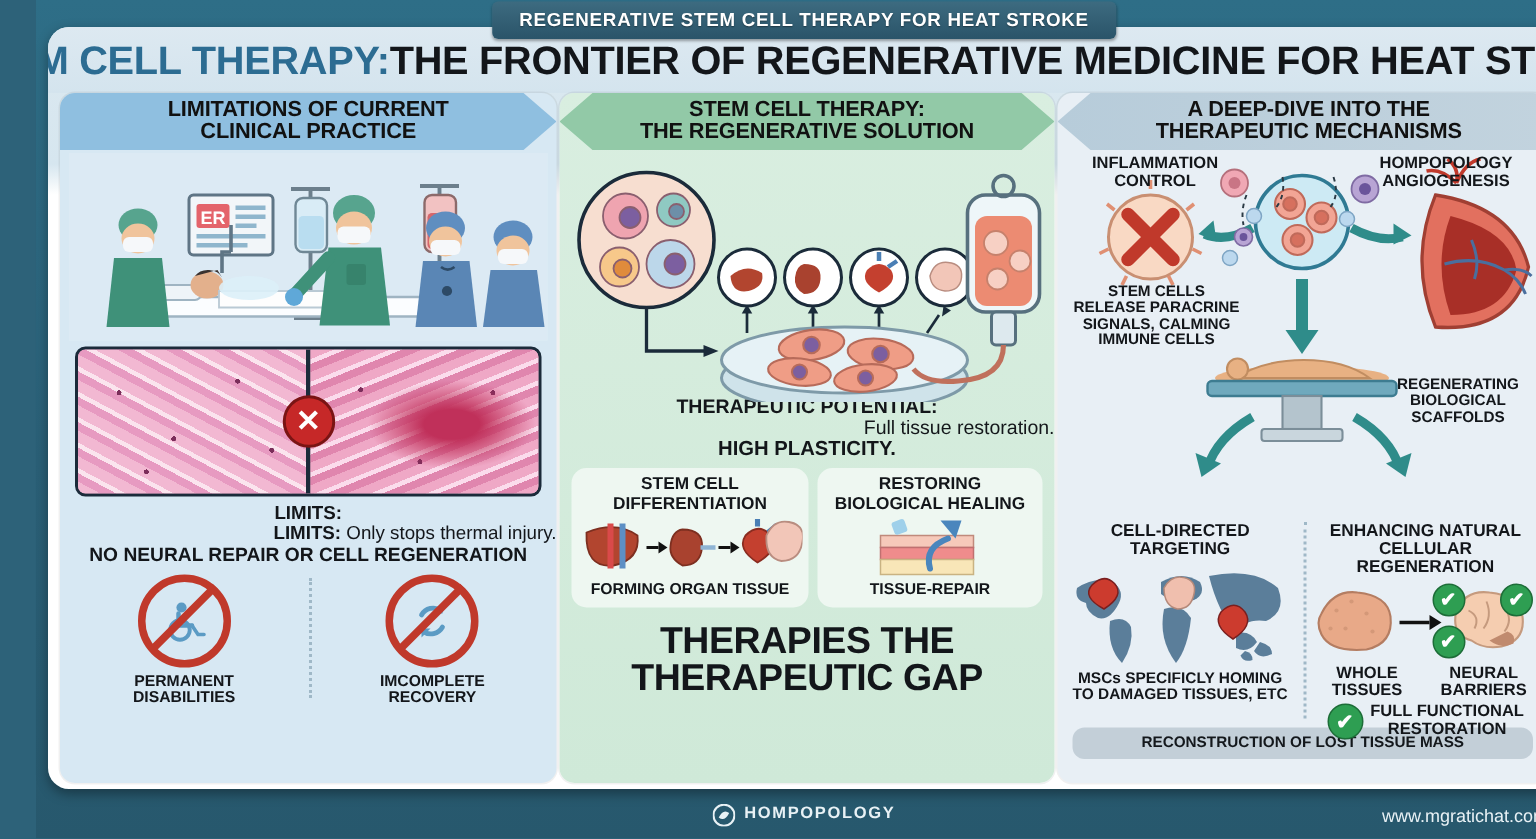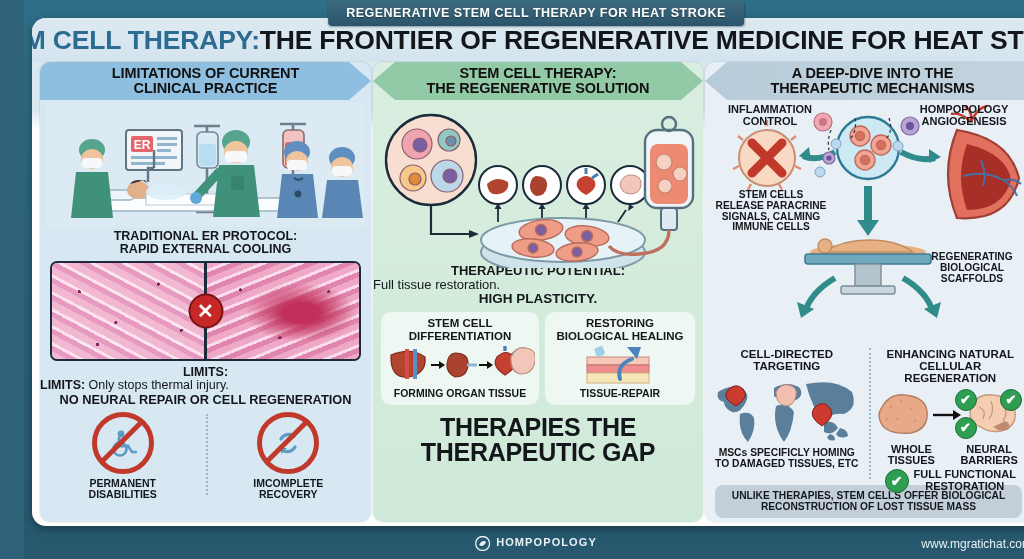--- a/index.html
+++ b/index.html
@@ -49,21 +49,21 @@
   .chead .bg{position:absolute;inset:0;}
   .left  .chead .bg{background:#8fbfe0;clip-path:polygon(0 0,calc(100% - 22px) 0,100% 50%,calc(100% - 22px) 100%,0 100%);}
   .mid   .chead .bg{background:#92c9a7;clip-path:polygon(0 0,calc(100% - 22px) 0,100% 50%,calc(100% - 22px) 100%,22px 100%,0 50%,22px 0);}
   .right .chead .bg{background:linear-gradient(90deg,#b7ccda 0%,#c2d3de 100%);clip-path:polygon(22px 0,100% 0,100% 100%,22px 100%,0 50%);}
   .chead .t{position:relative;z-index:2;display:flex;flex-direction:column;align-items:center;
     justify-content:center;height:100%;text-align:center;line-height:1.02;
     font-size:14.5px;font-weight:bold;color:#111;letter-spacing:-.1px;}
 
   
   .cap{text-align:center;font-weight:bold;color:#13161a;line-height:1.06;}
-  .sub{text-align:left;color:#13161a;line-height:1.1;}
+  .sub{text-align:right;color:#13161a;line-height:1.1;}
 
   
   .ersc{position:relative;height:125px;margin:2px 6px 0;background:#dfeef7;}
   .slidebox{margin:4px 10px 0;height:96px;border:2px solid #1b2b3a;border-radius:7px;
             overflow:hidden;display:flex;position:relative;background:#e7a8c4;}
   .slide{flex:1;position:relative;overflow:hidden;}
   .slide.a{background:
       radial-gradient(circle at 18% 30%,#7b2d5a 0 1.6px,transparent 1.7px),
       radial-gradient(circle at 42% 62%,#7b2d5a 0 1.6px,transparent 1.7px),
       radial-gradient(circle at 70% 22%,#7b2d5a 0 1.6px,transparent 1.7px),
@@ -199,24 +199,20 @@
 
             <g>
                 <ellipse cx="296" cy="56" rx="13" ry="11" fill="#5f8ec0"></ellipse>
                 <ellipse cx="296" cy="65" rx="11" ry="10" fill="#f0c49c"></ellipse>
                <rect x="286" y="64" width="20" height="10" rx="4" fill="#f6f8fa"></rect>
                <path d="M281 78 h31 l5 38 h-41 z" fill="#5a86b5"></path>
               </g>
           </svg>
         </div>
 
-        <div class="cap" style="font-size:12.5px;margin-top:3px;">
-          <div>TRADITIONAL ER PROTOCOL:</div>
-          <div>RAPID EXTERNAL COOLING</div>
-        </div>
 
         <div class="slidebox">
           <div class="slide a"></div>
           <div class="slidesep"></div>
           <div class="slide b"></div>
           <div class="xbadge">✕</div>
         </div>
 
         <div style="margin-top:5px">
           <div class="cap" style="font-size:12.5px">LIMITS:</div>
@@ -567,21 +563,20 @@
               <div class="greentick" style="width:22px;height:22px;font-size:14px">✔</div>
               <div class="cap" style="font-size:11px">
                 <div>FULL FUNCTIONAL</div>
                 <div>RESTORATION</div>
               </div>
             </div>
           </div>
         </div>
 
         <div class="rbanner" style="margin-top:2px">
-          <div>UNLIKE THERAPIES, STEM CELLS OFFER BIOLOGICAL</div>
           <div>RECONSTRUCTION OF LOST TISSUE MASS</div>
         </div>
       </div>
 
     </div>
   </div>
 
   <div class="footer">
     <div class="brand">
       <svg width="15" height="15" viewBox="0 0 15 15">

